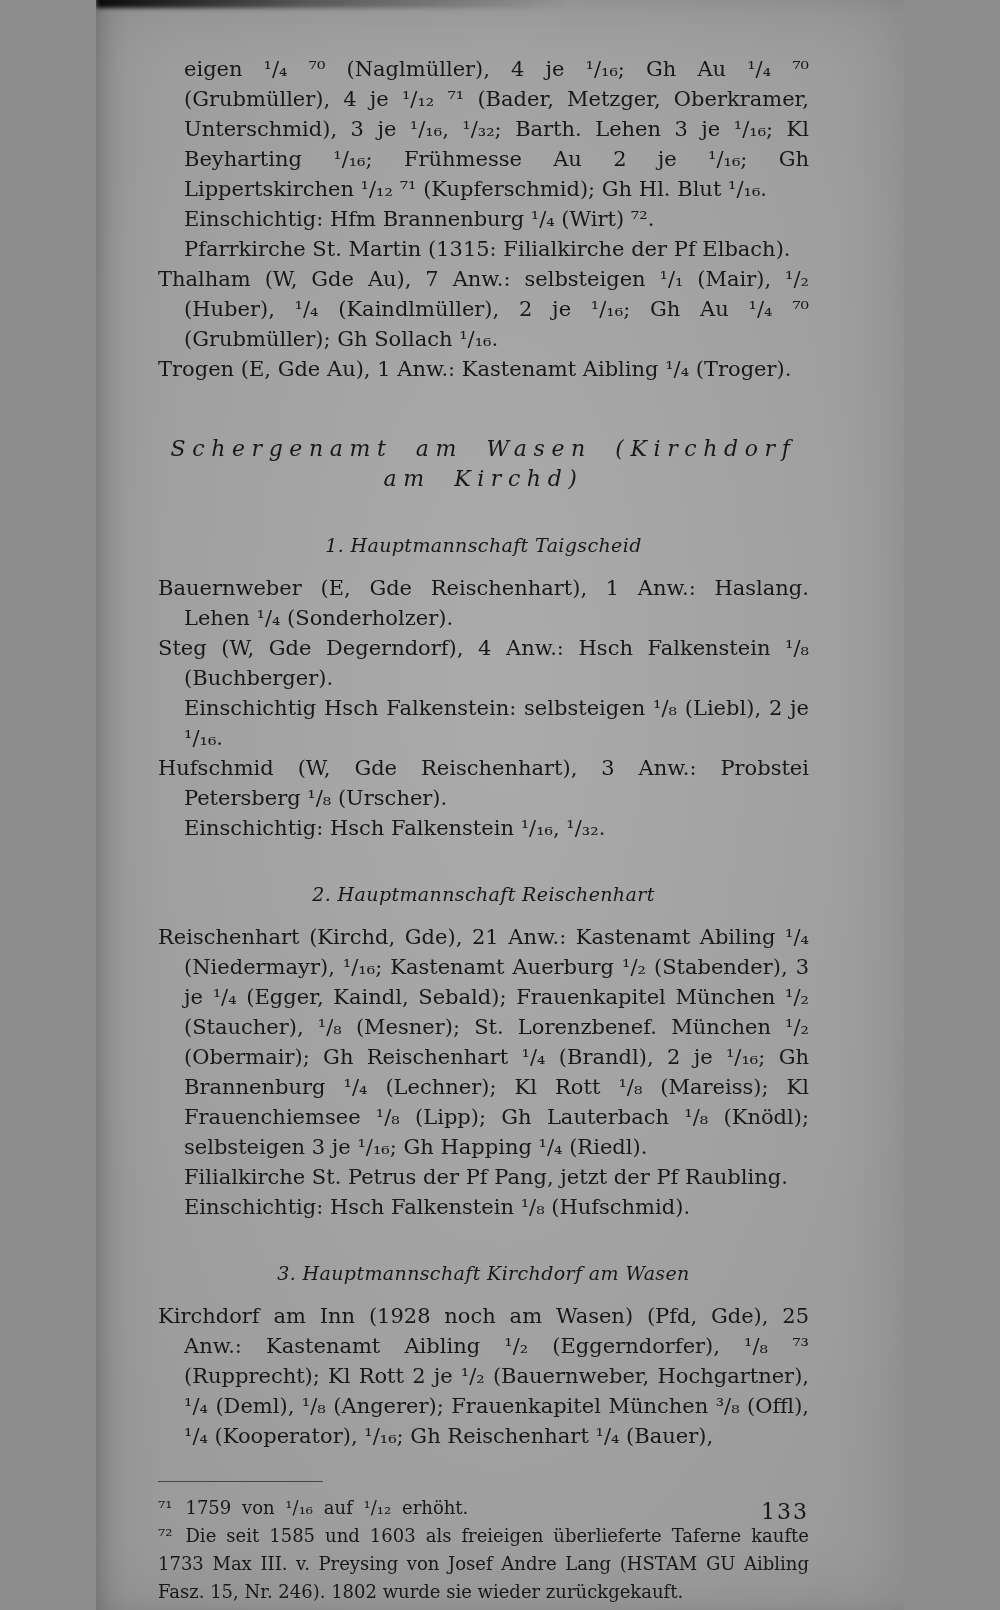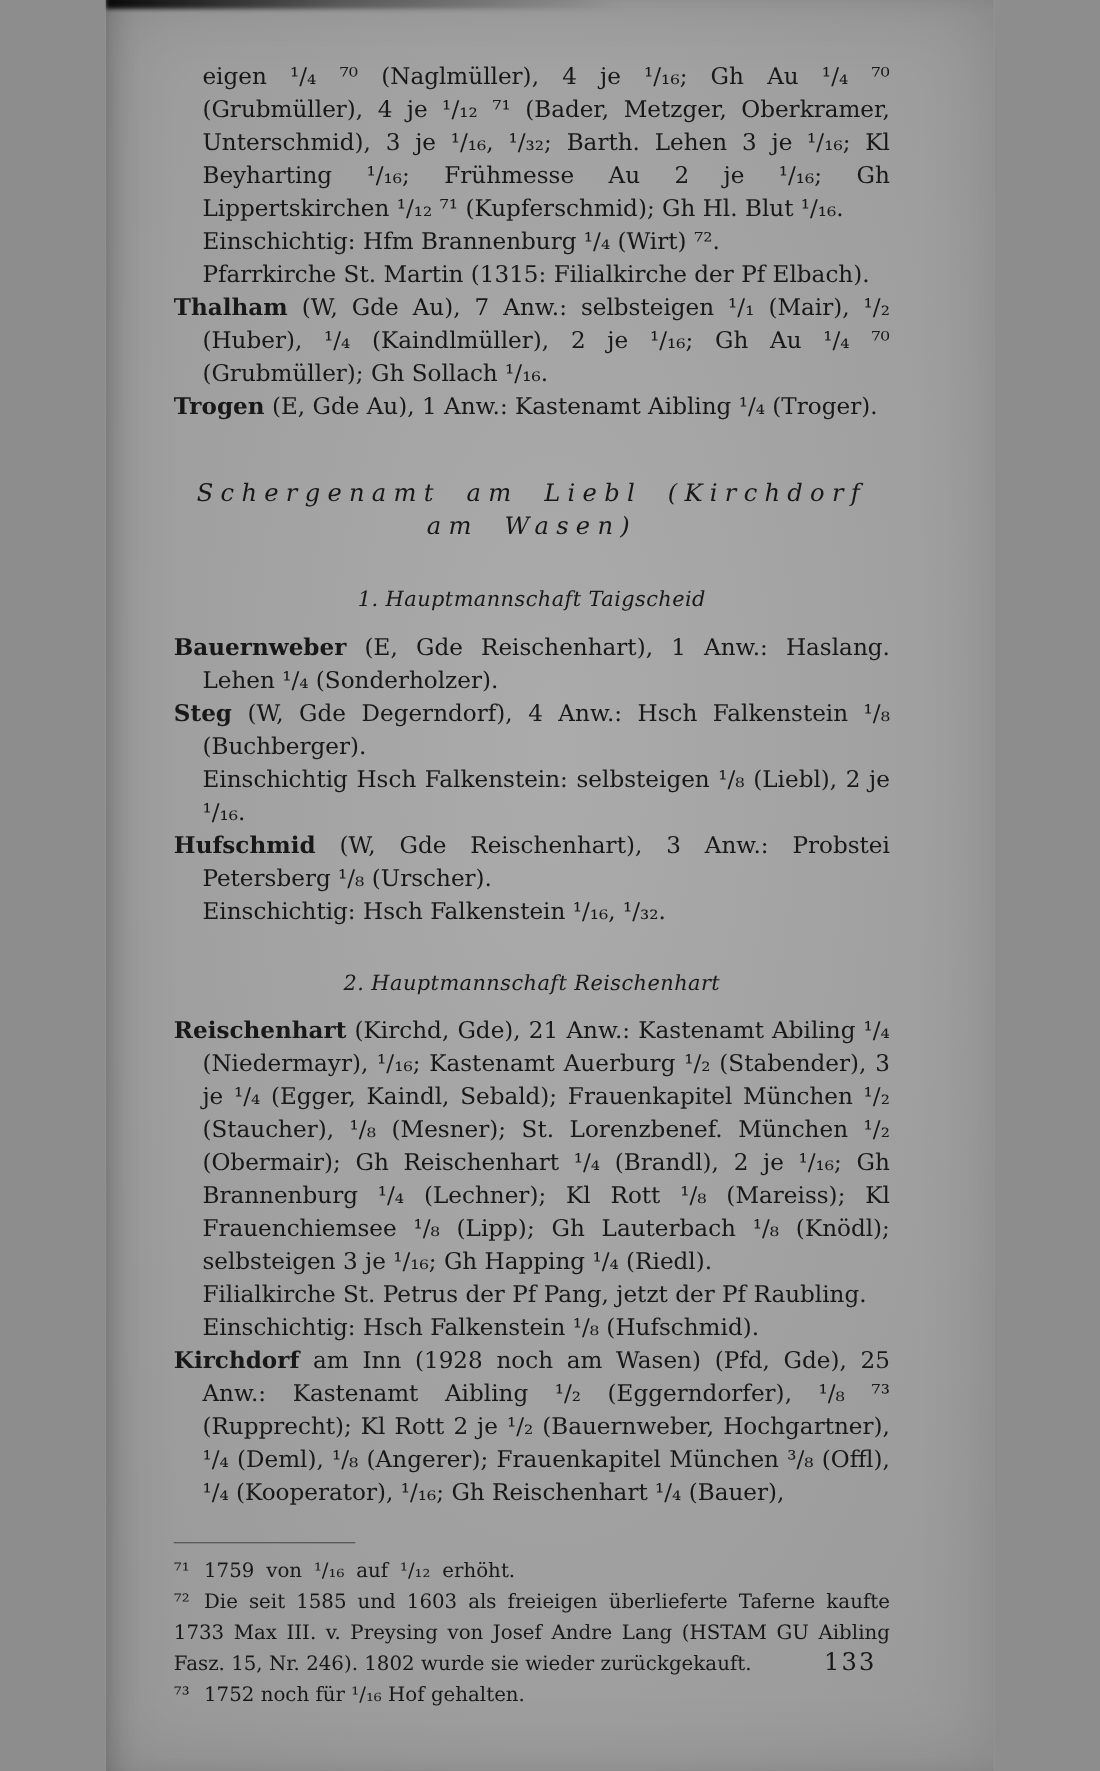--- a/index.html
+++ b/index.html
@@ -24,21 +24,21 @@
   .content {
     padding: 54px 95px 0 62px;
     font-size: 21px;
     line-height: 30px;
     text-align: justify;
   }
   p { margin: 0; }
   .cont    { margin-left: 26px; }
   .entry   { padding-left: 26px; text-indent: -26px; }
   .subline { margin-left: 26px; }
-  .term    { font-weight: bold; margin-top: 18px; }
+  .term    { font-weight: normal; margin-top: 18px; }
   .section-heading {
     font-style: italic;
     font-weight: normal;
     text-align: center;
     text-indent: 0;
     letter-spacing: 0.30em;
     word-spacing: 0.45em;
     font-size: 22px;
     margin: 50px 0 0 0;
   }
@@ -59,21 +59,21 @@
   .fn-rule {
     width: 165px;
     border: none;
     border-top: 1px solid rgba(20,20,20,0.65);
     margin: 0 0 12px 0;
   }
   .fn-marker { margin-right: 13px; }
   .footnote.wide { word-spacing: 0.28em; }
   .page-number {
     position: absolute;
-    right: 107px;
+    right: 95px;
     bottom: 86px;
     font-size: 22px;
     letter-spacing: 2px;
   }
 </style>
 </head>
 <body>
 
 <div class="page">
   <div class="scan-top"></div>
@@ -81,38 +81,39 @@
   <div class="content">
 
     <p class="cont">eigen ¹/₄ ⁷⁰ (Naglmüller), 4 je ¹/₁₆; Gh Au ¹/₄ ⁷⁰ (Grubmüller), 4 je ¹/₁₂ ⁷¹ (Bader, Metzger, Oberkramer, Unterschmid), 3 je ¹/₁₆, ¹/₃₂; Barth. Lehen 3 je ¹/₁₆; Kl Beyharting ¹/₁₆; Frühmesse Au 2 je ¹/₁₆; Gh Lippertskirchen ¹/₁₂ ⁷¹ (Kupferschmid); Gh Hl. Blut ¹/₁₆.</p>
     <p class="cont">Einschichtig: Hfm Brannenburg ¹/₄ (Wirt) ⁷².</p>
     <p class="cont">Pfarrkirche St. Martin (1315: Filialkirche der Pf Elbach).</p>
 
     <p class="entry"><b class="term">Thalham</b><span> (W, Gde Au), 7 Anw.: selbsteigen ¹/₁ (Mair), ¹/₂ (Huber), ¹/₄ (Kaindlmüller), 2 je ¹/₁₆; Gh Au ¹/₄ ⁷⁰ (Grubmüller); Gh Sollach ¹/₁₆.</span></p>
 
     <p class="entry"><b class="term">Trogen</b><span> (E, Gde Au), 1 Anw.: Kastenamt Aibling ¹/₄ (Troger).</span></p>
 
-    <h2 class="section-heading">Schergenamt am Liebl (Kirchdorf am Wasen)</h2>
+    <h2 class="section-heading">Schergenamt am Wasen (Kirchdorf am Kirchd)</h2>
 
     <h3 class="haupt-title">1. Hauptmannschaft Taigscheid</h3>
 
     <p class="entry"><b class="term">Bauernweber</b><span> (E, Gde Reischenhart), 1 Anw.: Haslang. Lehen ¹/₄ (Sonderholzer).</span></p>
 
     <p class="entry"><b class="term">Steg</b><span> (W, Gde Degerndorf), 4 Anw.: Hsch Falkenstein ¹/₈ (Buchberger).</span></p>
     <p class="subline">Einschichtig Hsch Falkenstein: selbsteigen ¹/₈ (Liebl), 2 je ¹/₁₆.</p>
 
     <p class="entry"><b class="term">Hufschmid</b><span> (W, Gde Reischenhart), 3 Anw.: Probstei Petersberg ¹/₈ (Urscher).</span></p>
     <p class="subline">Einschichtig: Hsch Falkenstein ¹/₁₆, ¹/₃₂.</p>
 
     <h3 class="haupt-title">2. Hauptmannschaft Reischenhart</h3>
 
     <p class="entry"><b class="term">Reischenhart</b><span> (Kirchd, Gde), 21 Anw.: Kastenamt Abiling ¹/₄ (Niedermayr), ¹/₁₆; Kastenamt Auerburg ¹/₂ (Stabender), 3 je ¹/₄ (Egger, Kaindl, Sebald); Frauenkapitel München ¹/₂ (Staucher), ¹/₈ (Mesner); St. Lorenzbenef. München ¹/₂ (Obermair); Gh Reischenhart ¹/₄ (Brandl), 2 je ¹/₁₆; Gh Brannenburg ¹/₄ (Lechner); Kl Rott ¹/₈ (Mareiss); Kl Frauenchiemsee ¹/₈ (Lipp); Gh Lauterbach ¹/₈ (Knödl); selbsteigen 3 je ¹/₁₆; Gh Happing ¹/₄ (Riedl).</span></p>
     <p class="subline">Filialkirche St. Petrus der Pf Pang, jetzt der Pf Raubling.</p>
     <p class="subline">Einschichtig: Hsch Falkenstein ¹/₈ (Hufschmid).</p>
 
+    <h3 class="haupt-title">3. Hauptmannschaft Kirchdorf am Wasen</h3>
 
     <p class="entry"><b class="term">Kirchdorf</b><span> am Inn (1928 noch am Wasen) (Pfd, Gde), 25 Anw.: Kastenamt Aibling ¹/₂ (Eggerndorfer), ¹/₈ ⁷³ (Rupprecht); Kl Rott 2 je ¹/₂ (Bauernweber, Hochgartner), ¹/₄ (Deml), ¹/₈ (Angerer); Frauenkapitel München ³/₈ (Offl), ¹/₄ (Kooperator), ¹/₁₆; Gh Reischenhart ¹/₄ (Bauer),</span></p>
 
     <div class="footnotes">
       <hr class="fn-rule">
       <p class="footnote wide"><span class="fn-marker">⁷¹</span><span>1759 von ¹/₁₆ auf ¹/₁₂ erhöht.</span></p>
       <p class="footnote"><span class="fn-marker">⁷²</span><span>Die seit 1585 und 1603 als freieigen überlieferte Taferne kaufte 1733 Max III. v. Preysing von Josef Andre Lang (HSTAM GU Aibling Fasz. 15, Nr. 246). 1802 wurde sie wieder zurückgekauft.</span></p>
       <p class="footnote"><span class="fn-marker">⁷³</span><span>1752 noch für ¹/₁₆ Hof gehalten.</span></p>
     </div>
 

